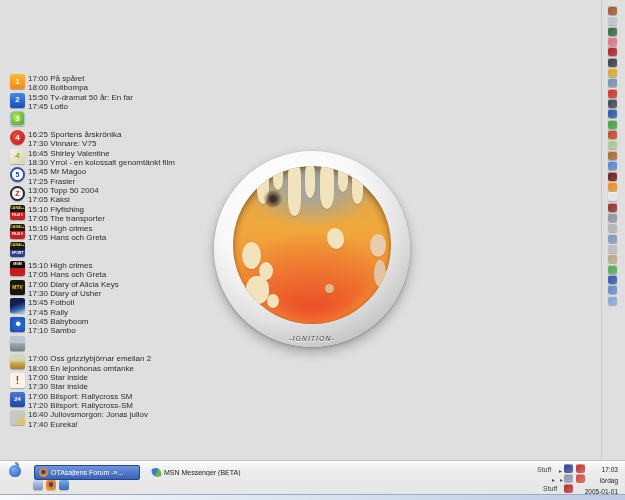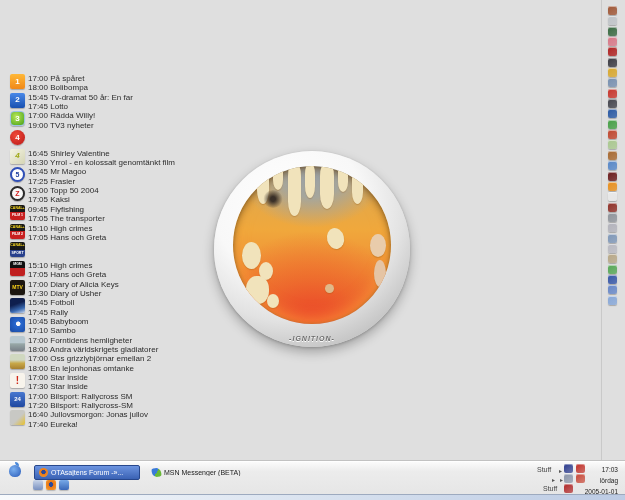--- a/index.html
+++ b/index.html
@@ -90,33 +90,33 @@
     <div class="ch-row">
       <div class="ch-icon" style="background: linear-gradient(rgb(255, 184, 56), rgb(240, 136, 24)); color: rgb(255, 255, 255); border-radius: 2px; font-size: 8px;">1</div>
       <div class="ch-lines">
         <div>17:00 På spåret</div>
         <div>18:00 Bolibompa</div>
       </div>
     </div>
     <div class="ch-row">
       <div class="ch-icon" style="background: linear-gradient(rgb(72, 136, 232), rgb(24, 80, 176)); color: rgb(255, 255, 255); border-radius: 2px; font-size: 8px;">2</div>
       <div class="ch-lines">
-        <div>15:45 Tv-dramat 50 år: En far</div>
+        <div>15:50 Tv-dramat 50 år: En far</div>
         <div>17:45 Lotto</div>
       </div>
     </div>
     <div class="ch-row">
       <div class="ch-icon" style="background: radial-gradient(circle at 40% 35%, rgb(184, 232, 88), rgb(72, 160, 24)); color: rgb(255, 255, 255); border-radius: 4px; border: 1px solid rgb(156, 194, 230); font-size: 8px;">3</div>
-      <div class="ch-lines">
-        <div>17:00 Rädda Willy!</div>
-        <div>19:00 TV3 nyheter</div>
-      </div>
     </div>
     <div class="ch-row">
       <div class="ch-icon" style="background: radial-gradient(circle at 40% 35%, rgb(240, 72, 56), rgb(184, 24, 24)); color: rgb(255, 255, 255); border-radius: 50%; font-size: 8px;">4</div>
+      <div class="ch-lines">
+        <div>16:25 Sportens årskrönika</div>
+        <div>17:30 Vinnare: V75</div>
+      </div>
     </div>
     <div class="ch-row">
       <div class="ch-icon" style="background: linear-gradient(135deg, rgb(244, 244, 228), rgb(212, 212, 180)); color: rgb(160, 170, 24); border-radius: 2px; font-size: 8px; font-style: italic;">4</div>
       <div class="ch-lines">
         <div>16:45 Shirley Valentine</div>
         <div>18:30 Yrrol - en kolossalt genomtänkt film</div>
       </div>
     </div>
     <div class="ch-row">
       <div class="ch-icon" style="background: rgb(255, 255, 255); color: rgb(32, 64, 160); border-radius: 50%; border: 2px solid rgb(48, 80, 184); font-size: 7px;">5</div>
@@ -131,21 +131,21 @@
         <div>13:00 Topp 50 2004</div>
         <div>17:05 Kaksi</div>
       </div>
     </div>
     <div class="ch-row">
       <div class="ch-icon" style="border-radius: 2px;">
         <div class="band" style="background: rgb(24, 24, 24); color: rgb(248, 216, 32);">CANAL+</div>
         <div class="band" style="background: rgb(200, 32, 32); color: rgb(255, 255, 255);">FILM 1</div>
       </div>
       <div class="ch-lines">
-        <div>09:45 Flyfishing</div>
+        <div>15:10 Flyfishing</div>
         <div>17:05 The transporter</div>
       </div>
     </div>
     <div class="ch-row">
       <div class="ch-icon" style="border-radius: 2px;">
         <div class="band" style="background: rgb(24, 24, 24); color: rgb(248, 216, 32);">CANAL+</div>
         <div class="band" style="background: rgb(200, 32, 32); color: rgb(255, 255, 255);">FILM 2</div>
       </div>
       <div class="ch-lines">
         <div>15:10 High crimes</div>
@@ -184,24 +184,20 @@
     </div>
     <div class="ch-row">
       <div class="ch-icon" style="background: radial-gradient(circle at 55% 45%, rgb(248, 248, 248) 17%, rgb(40, 104, 208) 22%, rgb(24, 72, 160)); color: rgb(0, 0, 0); border-radius: 2px; font-size: 8px;"></div>
       <div class="ch-lines">
         <div>10:45 Babyboom</div>
         <div>17:10 Sambo</div>
       </div>
     </div>
     <div class="ch-row">
       <div class="ch-icon" style="background: linear-gradient(rgb(184, 200, 208) 45%, rgb(152, 168, 168) 52%, rgb(120, 128, 136)); color: rgb(0, 0, 0); border-radius: 2px; font-size: 8px;"></div>
-      <div class="ch-lines">
-        <div>17:00 Forntidens hemligheter</div>
-        <div>18:00 Andra världskrigets gladiatorer</div>
-      </div>
     </div>
     <div class="ch-row">
       <div class="ch-icon" style="background: linear-gradient(rgb(208, 216, 192) 40%, rgb(200, 168, 72) 62%, rgb(168, 128, 48)); color: rgb(0, 0, 0); border-radius: 2px; font-size: 8px;"></div>
       <div class="ch-lines">
         <div>17:00 Oss grizzlybjörnar emellan 2</div>
         <div>18:00 En lejonhonas omtanke</div>
       </div>
     </div>
     <div class="ch-row">
       <div class="ch-icon" style="background: rgb(248, 244, 236); color: rgb(208, 40, 24); border-radius: 2px; font-size: 10px;">!</div>

